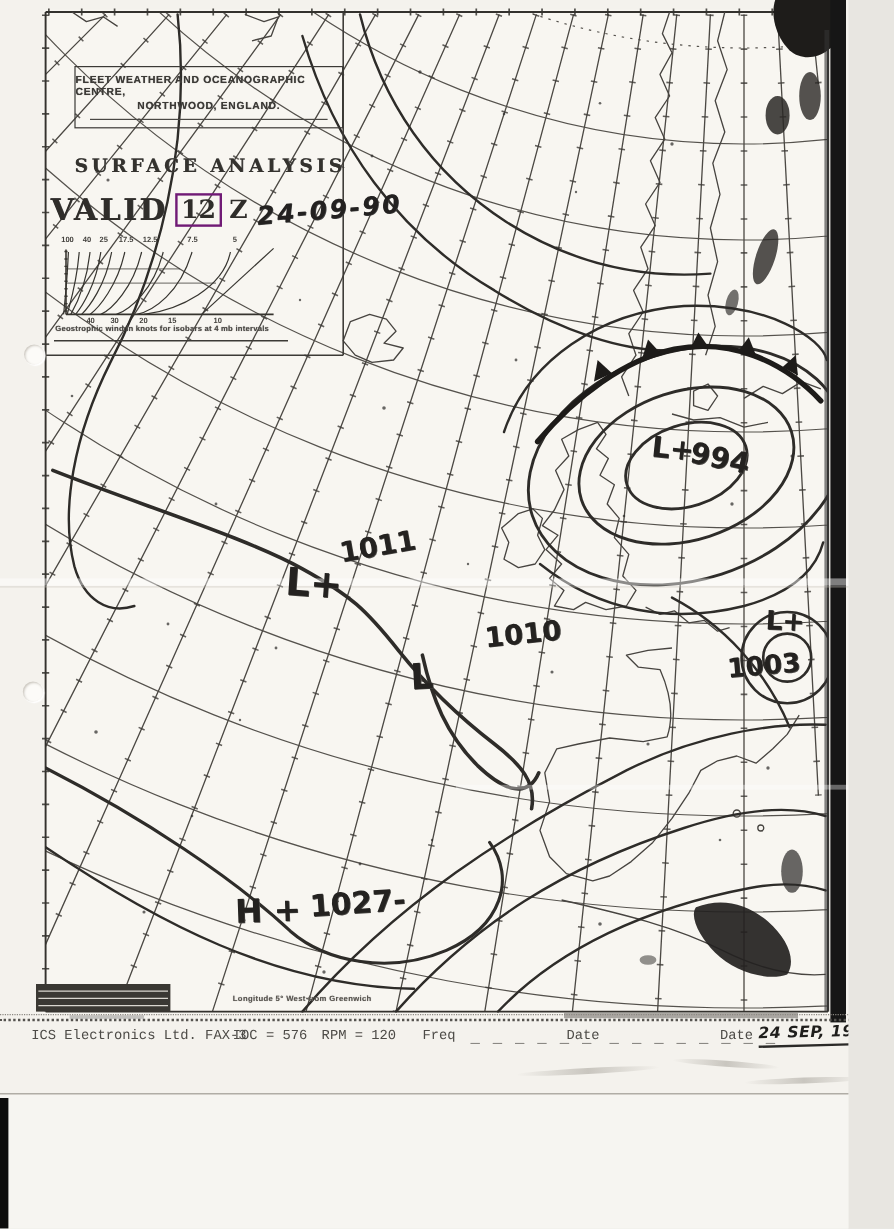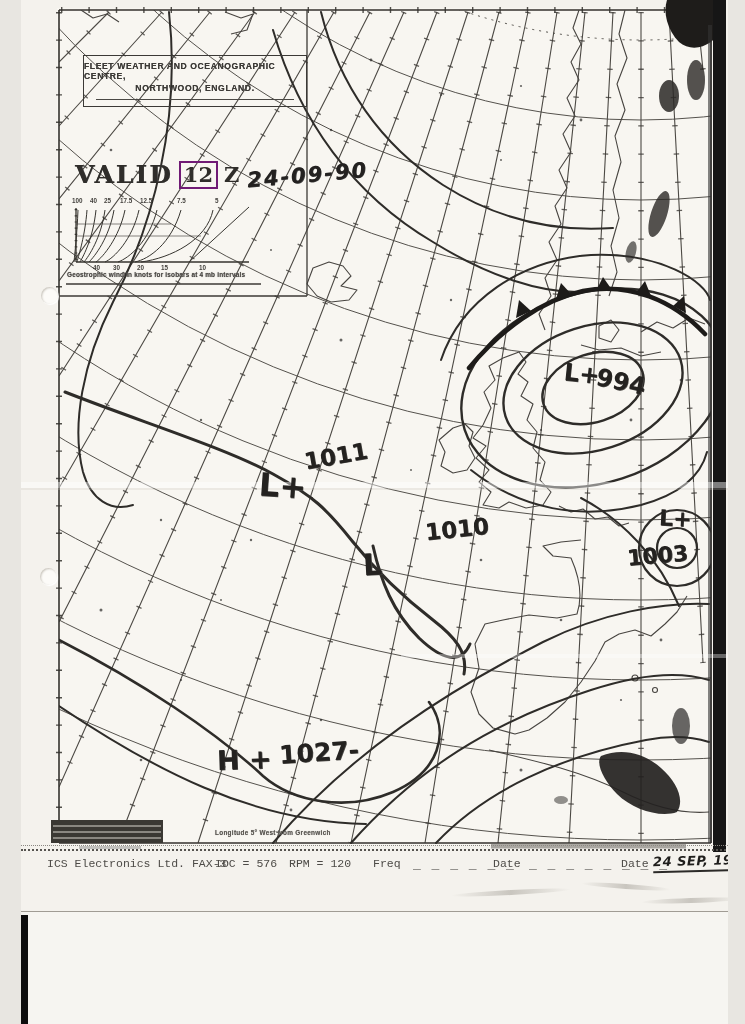--- a/index.html
+++ b/index.html
@@ -1,30 +1,30 @@
 <!DOCTYPE html>
 <html><head>
 <meta charset="utf-8">
 <style>
   html,body{margin:0;padding:0;background:#e8e6e1;}
   .page{position:relative;width:707px;height:1024px;background:#f4f2ed;overflow:hidden;
-        font-family:"Liberation Sans",sans-serif;color:#2e2c29;margin-left:21px;}
+        font-family:"Liberation Sans",sans-serif;color:#2e2c29;}
   .page *{box-sizing:border-box;}
   svg{position:absolute;left:0;top:0;}
   .abs{position:absolute;}
   
   .hdr-box{left:62px;top:55px;width:224px;height:52px;border:1.6px solid #3b3936;
            display:flex;flex-direction:column;justify-content:center;align-items:center;
            gap:2px;padding-bottom:8px;}
   .hdr-line{font-size:8.6px;font-weight:bold;letter-spacing:.6px;color:#3c3a36;
             text-shadow:0 0 .6px #555;}
   .hdr-rule{position:absolute;left:12px;right:12px;bottom:6px;border-top:1.2px solid #4a4844;}
   .chart-title{left:62px;top:128px;font-family:"DejaVu Serif",serif;font-weight:bold;
                font-size:15.5px;letter-spacing:3px;color:#34322e;text-shadow:.4px .4px 0 #666;}
-  .valid-row{left:54px;top:160px;display:flex;align-items:center;gap:6px;
+  .valid-row{left:42px;top:160px;display:flex;align-items:center;gap:6px;
              font-family:"DejaVu Serif",serif;font-weight:bold;color:#2f2d2a;}
   .valid-word{font-size:25px;letter-spacing:2px;text-shadow:.4px .4px 0 #555;}
   .valid-hour{font-size:21px;border:2px solid #701a75;padding:0 3px;line-height:24px;}
   .valid-zone{font-size:21px;}
   .valid-date{font-family:"DejaVu Sans",sans-serif;font-style:italic;font-weight:bold;
               font-size:21px;letter-spacing:2px;transform:rotate(-5deg);color:#232120;
               margin-left:2px;text-shadow:.5px .5px 0 #444;}
   .nomo-lbl{font-size:6.3px;font-weight:bold;color:#43413d;}
   .nomo-caption{left:46px;top:271px;width:205px;font-size:6.4px;font-weight:bold;
                 color:#4d4a45;letter-spacing:.2px;text-shadow:0 0 .8px #777;}
@@ -221,20 +221,21 @@
       <rect x="380" y="654" width="365" height="4" fill="#ffffff" opacity=".35"></rect>
     </g>
   </svg>
 
   <div class="abs hdr-box">
     <span class="hdr-line">FLEET WEATHER AND OCEANOGRAPHIC CENTRE,</span>
     <span class="hdr-line">NORTHWOOD, ENGLAND.</span>
     <span class="hdr-rule"></span>
   </div>
 
+  <div class="abs chart-title">SURFACE ANALYSIS</div>
 
   <div class="abs valid-row">
     <span class="valid-word">VALID</span>
     <span class="valid-hour">12</span>
     <span class="valid-zone">Z</span>
     <span class="valid-date">24-09-90</span>
   </div>
 
   <div>
     <span class="abs nomo-lbl" style="left:51px;top:197px">100</span>

